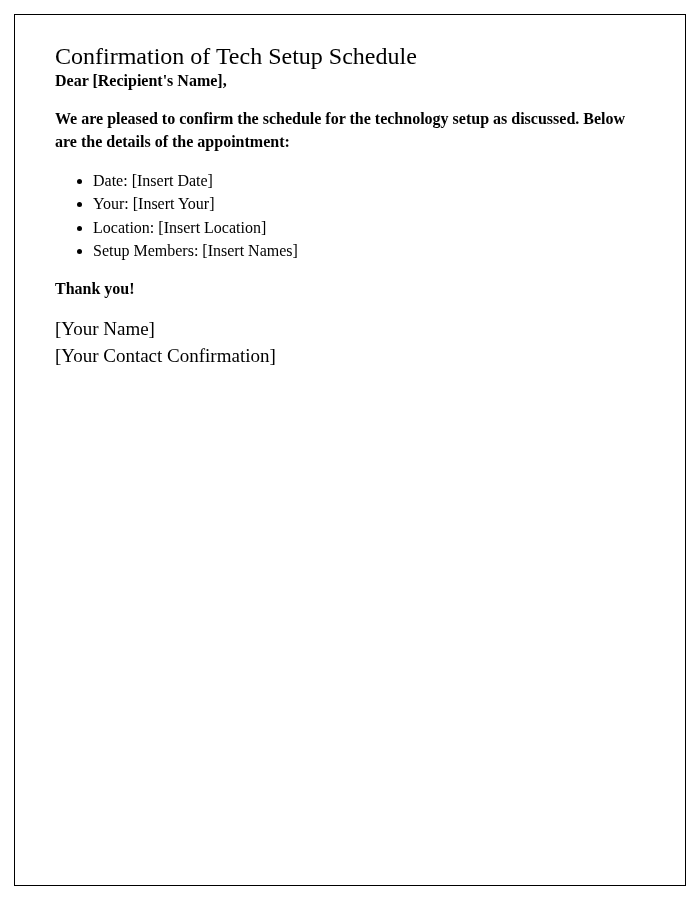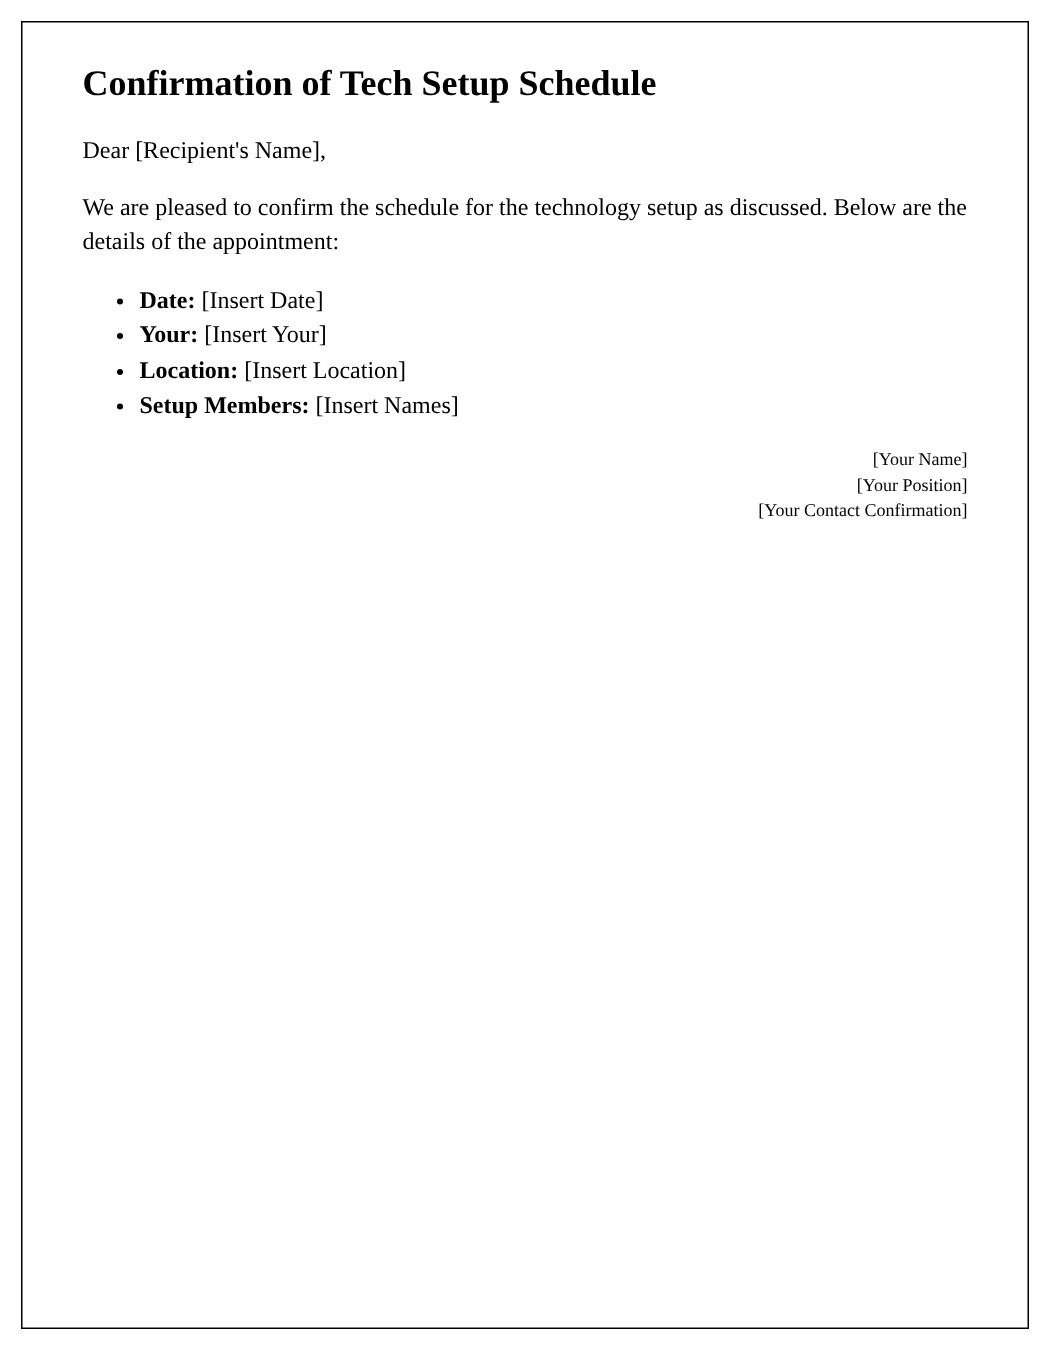--- a/index.html
+++ b/index.html
@@ -15,43 +15,42 @@
       padding: 14px;
     }
     .document {
       border: 1px solid #000;
       width: 100%;
       height: 100%;
       padding: 28px 40px;
     }
     h1 {
       font-size: 24px;
-      font-weight: bold;
-      margin-bottom: 20px;
+      font-weight: normal;
     }
     p {
       font-size: 16px;
       line-height: 1.4;
       margin-bottom: 16px;
+      font-weight: bold;
     }
     ul {
       margin-left: 38px;
       margin-bottom: 16px;
     }
     li {
       font-size: 16px;
       line-height: 1.45;
     }
     li .label {
-      font-weight: bold;
+      font-weight: normal;
     }
     .signature-block {
-      font-size: 12px;
+      font-size: 19px;
       line-height: 1.4;
-      text-align: right;
     }
     .signature-block div {
       line-height: 1.4;
     }
   </style>
 </head>
 <body>
 
 <div class="document">
   <h1>Confirmation of Tech Setup Schedule</h1>
@@ -73,20 +72,20 @@
       <span class="label">Location:</span>
       <span>[Insert Location]</span>
     </li>
     <li>
       <span class="label">Setup Members:</span>
       <span>[Insert Names]</span>
     </li>
   </ul>
 
 
+  <p>Thank you!</p>
 
 
   <div class="signature-block">
     <div>[Your Name]</div>
-    <div>[Your Position]</div>
     <div>[Your Contact Confirmation]</div>
   </div>
 </div>
 
 </body></html>

